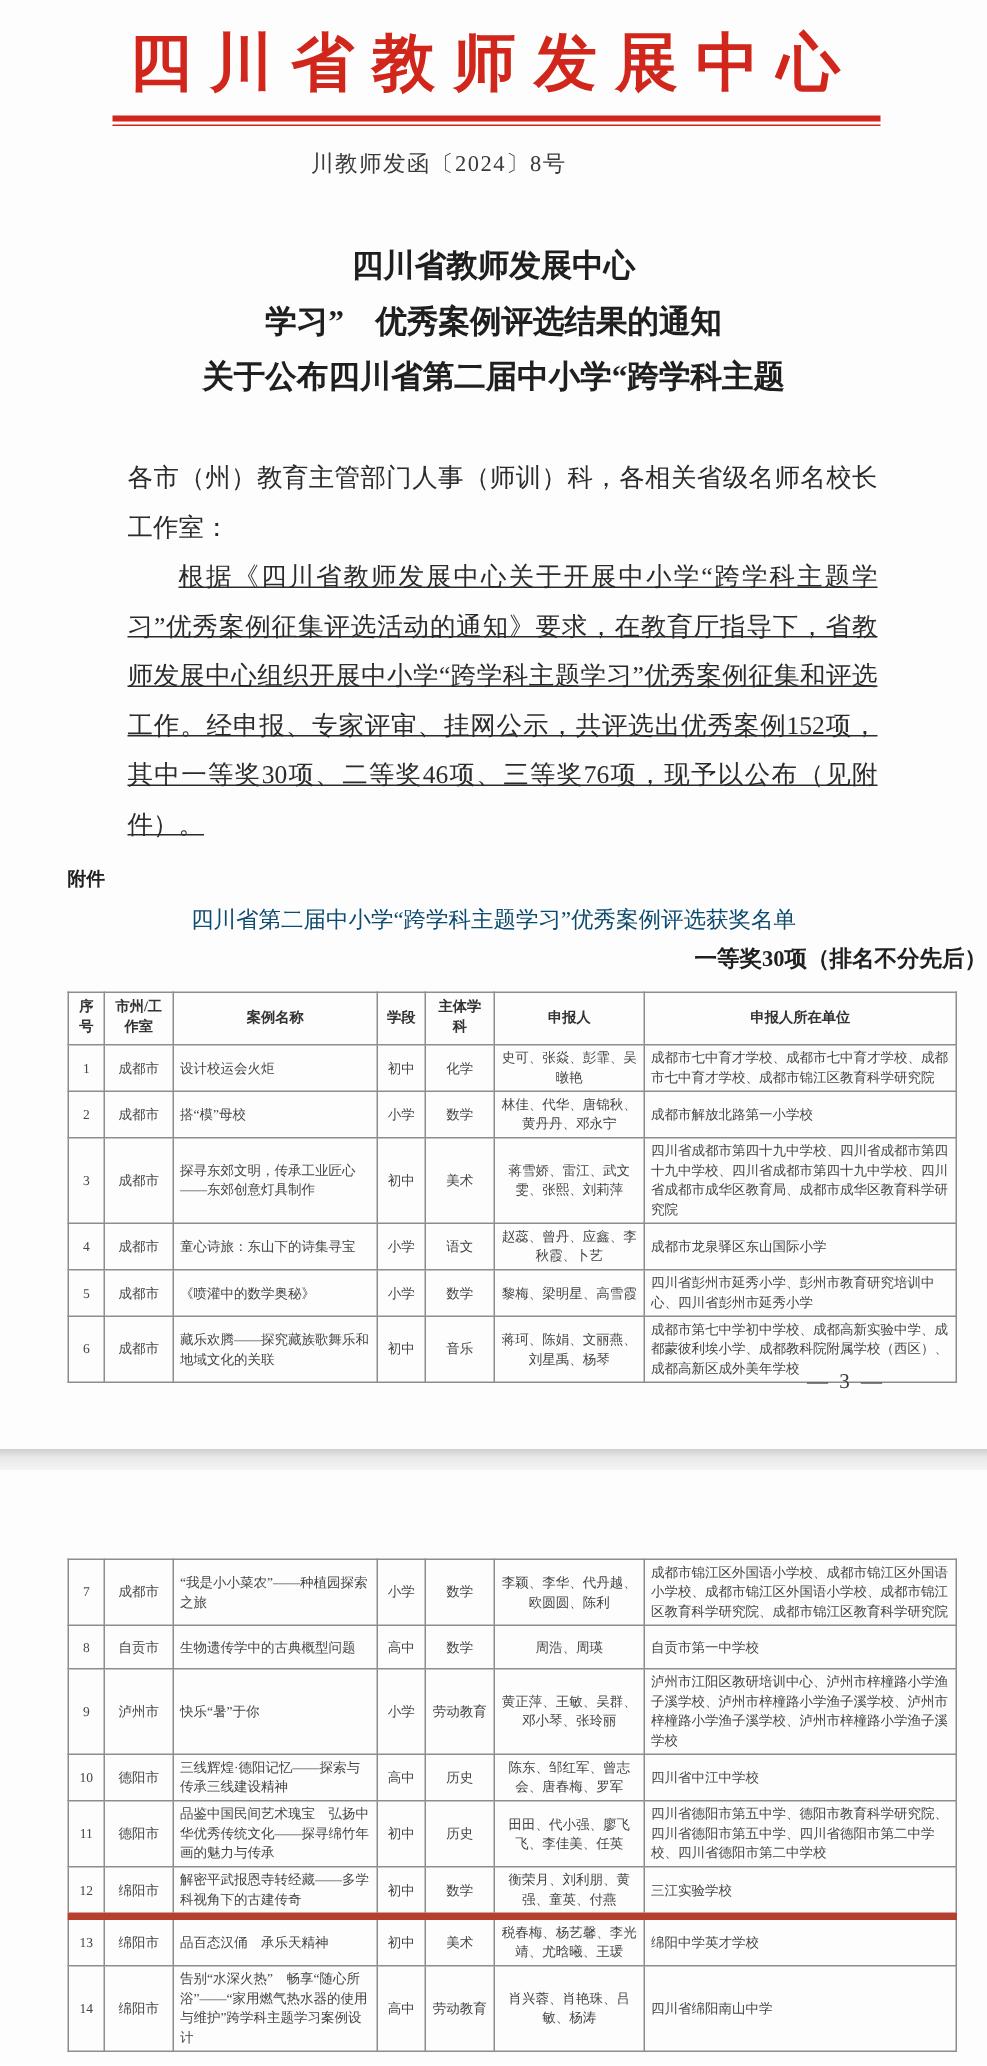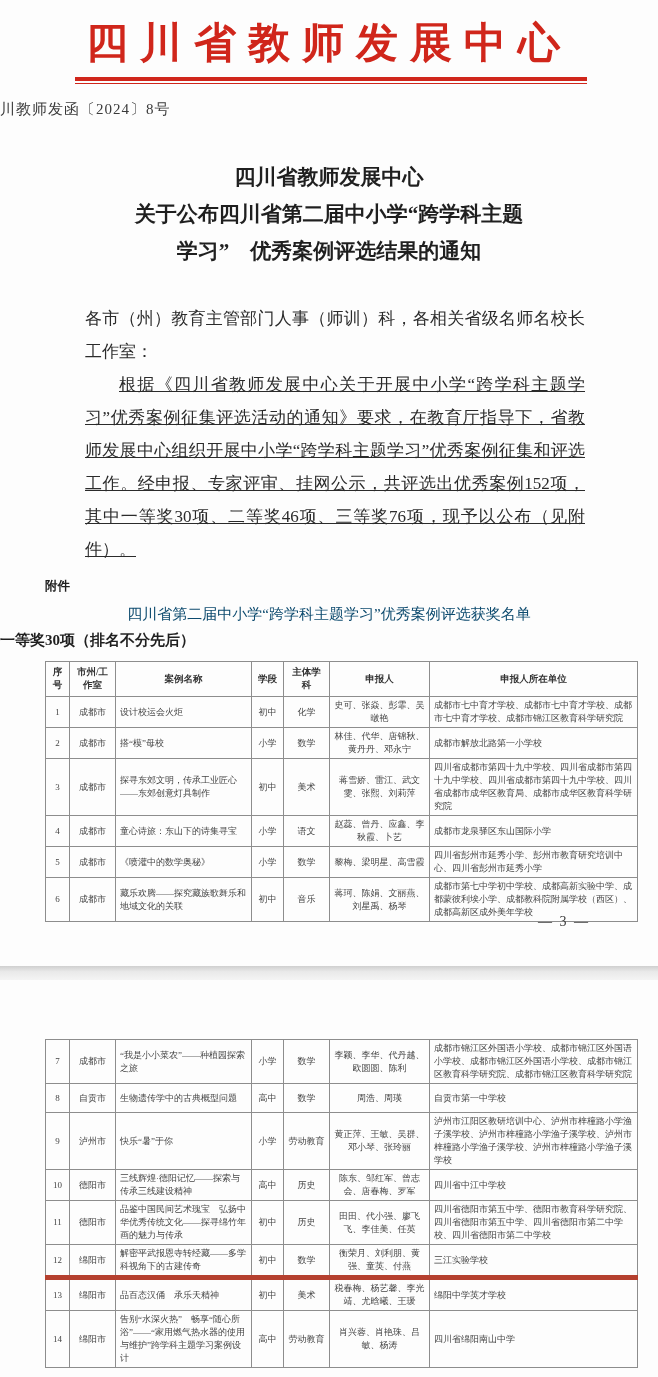--- a/index.html
+++ b/index.html
@@ -13,30 +13,30 @@
   .sheet2{height:397px;overflow:hidden;}
   .page-gap{height:14px;background:linear-gradient(#cfcfcf,#e9e9e9 40%,#f4f4f4);}
 
   
   .letterhead{
     padding-top:18px;text-align:center;
     font-size:42px;font-weight:bold;letter-spacing:12px;
     color:#d0261b;line-height:50px;white-space:nowrap;
   }
   .double-rule{margin:9px 71px 0 75px;border-top:4px solid #d0261b;height:2px;border-bottom:1px solid #d0261b;}
-  .doc-number{margin-top:16px;text-align:left;padding-right:73px;font-size:15px;color:#3a3a3a;letter-spacing:1px;}
+  .doc-number{margin-top:16px;text-align:center;padding-right:73px;font-size:15px;color:#3a3a3a;letter-spacing:1px;}
   .notice-title{margin-top:40px;text-align:center;font-size:21px;font-weight:bold;line-height:37px;color:#1f1f1f;}
   .body-block{margin:32px 73px 0 85px;font-size:17px;line-height:33px;color:#2b2b2b;text-align:justify;}
   .body-block p{margin:0;}
   .body-block .indent{text-indent:2em;text-decoration:underline;}
   .attachment{margin:12px 0 0 45px;font-size:12.5px;font-weight:bold;color:#1f1f1f;}
 
   
   .tbl-title{margin-top:8px;text-align:center;font-size:15px;font-weight:normal;color:#0c4a6e;line-height:22px;}
-  .tbl-subtitle{text-align:left;font-size:15px;font-weight:bold;color:#1f1f1f;line-height:26px;margin-top:2px;}
+  .tbl-subtitle{text-align:right;font-size:15px;font-weight:bold;color:#1f1f1f;line-height:26px;margin-top:2px;}
   table.awards{
     border-collapse:collapse;table-layout:fixed;
     width:592px;margin-left:45px;margin-top:8px;
     font-size:9px;color:#454545;
   }
   table.awards td,table.awards th{
     border:1px solid #8d8d8d;padding:2px 4px;line-height:13px;
     vertical-align:middle;word-break:break-all;
   }
   table.awards th{font-size:9.5px;font-weight:bold;color:#333;text-align:center;height:30px;}
@@ -54,22 +54,22 @@
 </head>
 <body>
 
 <div class="sheet sheet1">
   <div class="letterhead">四川省教师发展中心</div>
   <div class="double-rule"></div>
   <div class="doc-number">川教师发函〔2024〕8号</div>
 
   <div class="notice-title">
     <div>四川省教师发展中心</div>
+    <div>学习”　优秀案例评选结果的通知</div>
     <div>关于公布四川省第二届中小学“跨学科主题</div>
-    <div>学习”　优秀案例评选结果的通知</div>
   </div>
 
   <div class="body-block">
     <p>各市（州）教育主管部门人事（师训）科，各相关省级名师名校长工作室：</p>
     <p class="indent">根据《四川省教师发展中心关于开展中小学“跨学科主题学习”优秀案例征集评选活动的通知》要求，在教育厅指导下，省教师发展中心组织开展中小学“跨学科主题学习”优秀案例征集和评选工作。经申报、专家评审、挂网公示，共评选出优秀案例152项，其中一等奖30项、二等奖46项、三等奖76项，现予以公布（见附件）。</p>
   </div>
 
   <div class="attachment">附件</div>
 
   <div class="tbl-title">四川省第二届中小学“跨学科主题学习”优秀案例评选获奖名单</div>

